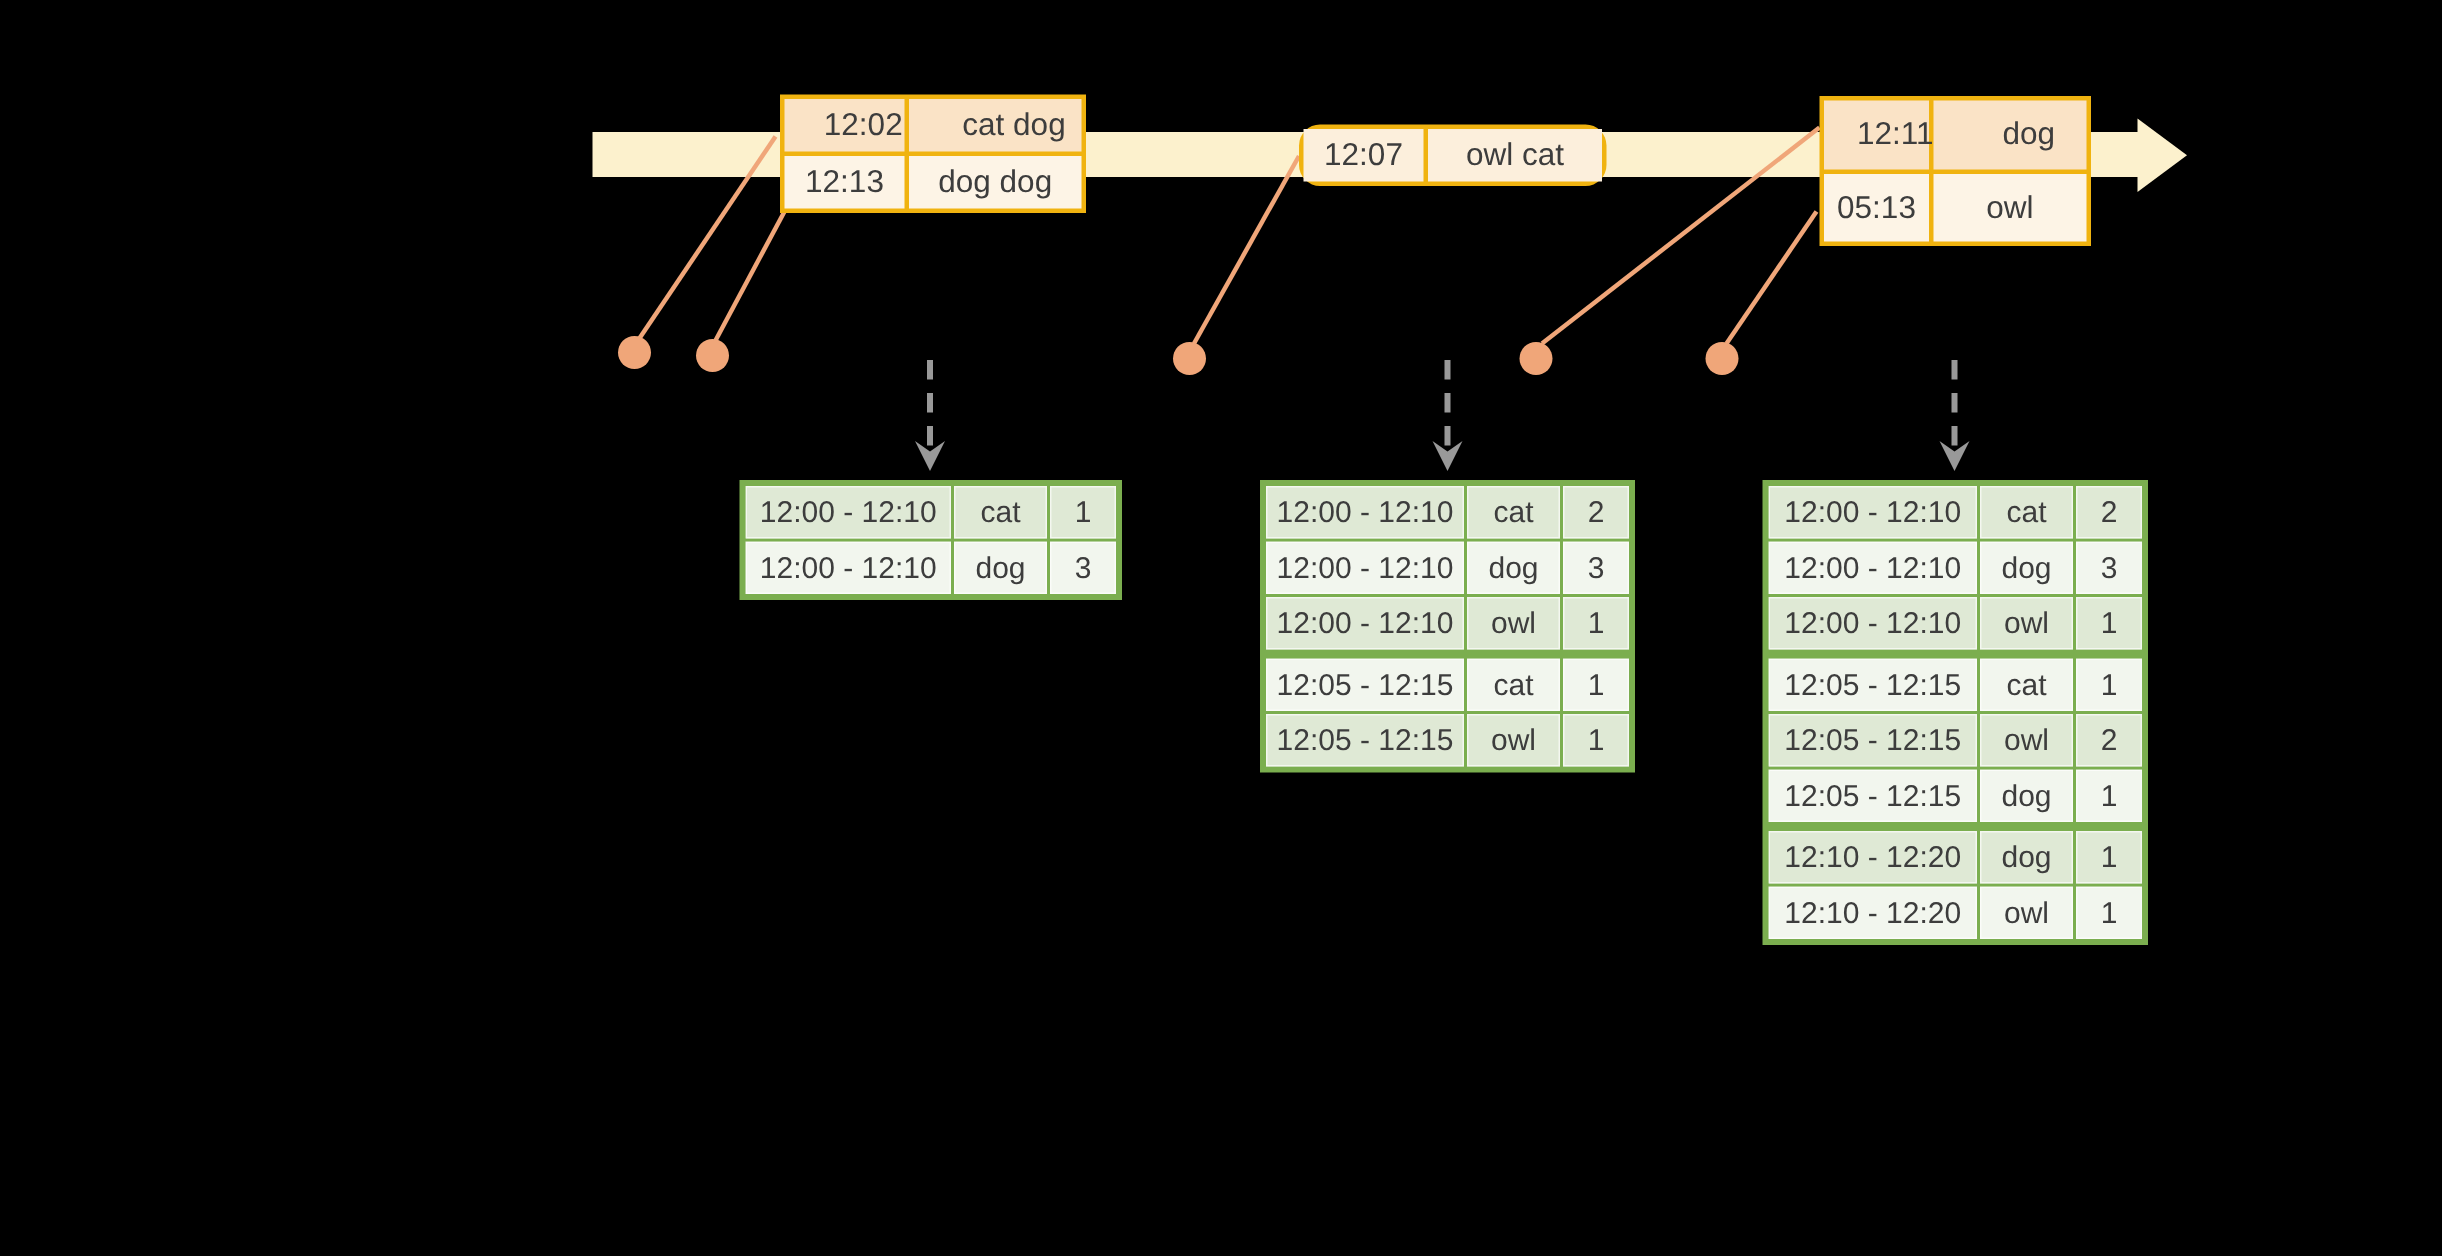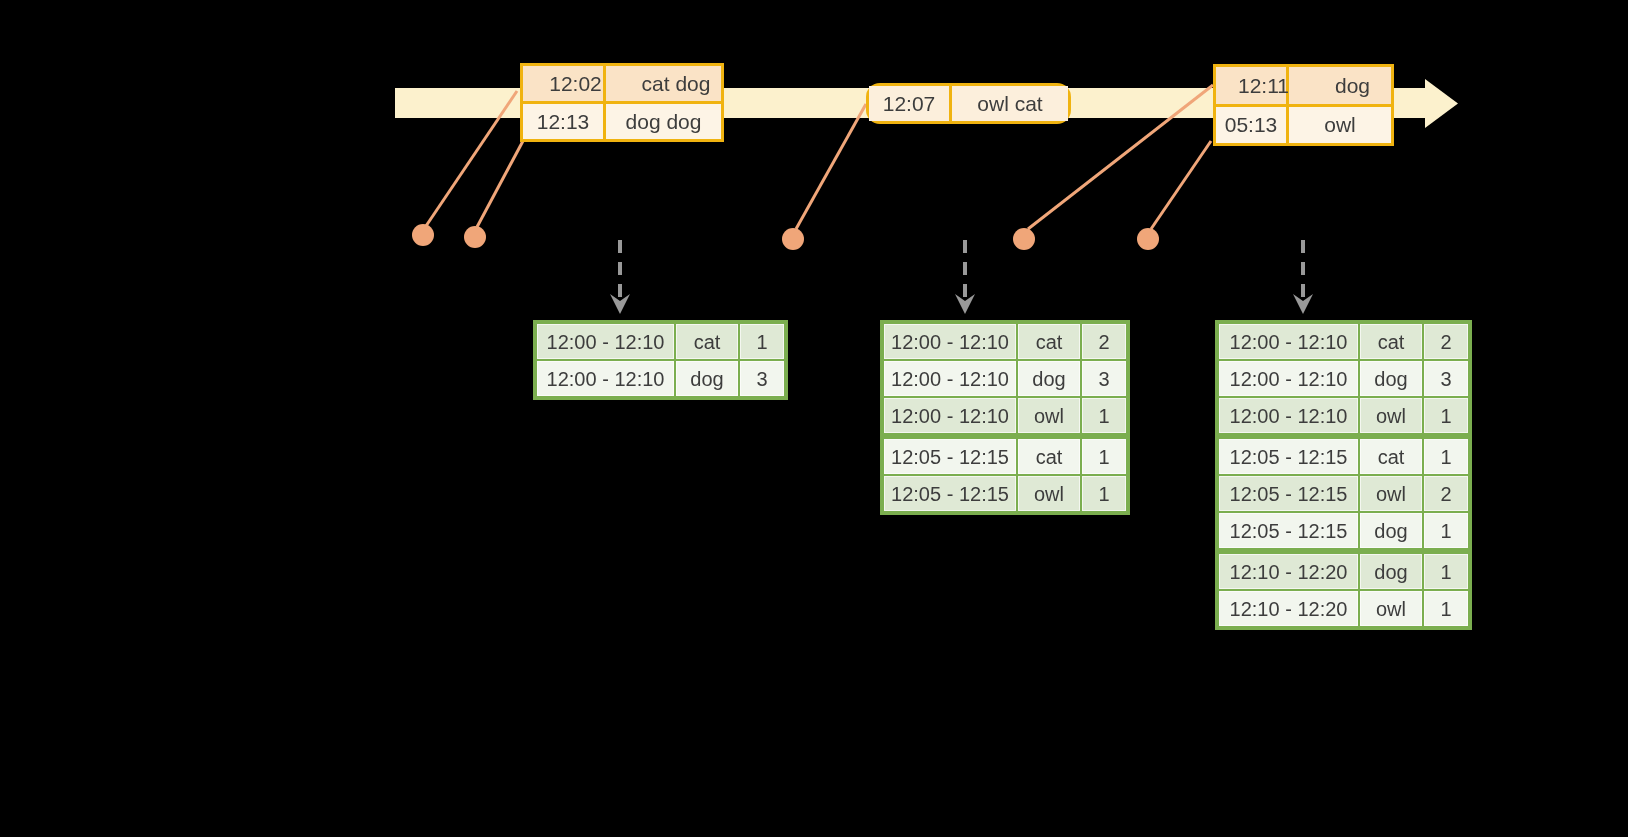--- a/index.html
+++ b/index.html
@@ -35,21 +35,21 @@
   .event-box .cell{
     display:flex;align-items:center;justify-content:center;
     font-size:21px;line-height:1;
   }
   .fill-peach{background:var(--event_fill_peach);padding-left:25px;}
   .fill-cream{background:var(--event_fill_cream);}
   .fill-light{background:var(--event_fill_light);}
 
   .rtable{
     position:absolute;box-sizing:border-box;background:var(--table_border);
-    padding:4px;display:flex;flex-direction:column;margin-left:40px;
+    padding:4px;display:flex;flex-direction:column;
   }
   .trow{
     display:grid;grid-template-columns:1fr 62px 44px;column-gap:2px;
     height:35px;margin-top:2px;flex:none;
   }
   .trow:first-child{margin-top:0;}
   .trow.group-break{margin-top:6px;}
   .trow .tcell{
     display:flex;align-items:center;justify-content:center;
     font-size:20px;line-height:1;
@@ -93,21 +93,21 @@
     <div class="cell fill-peach">cat dog</div>
     <div class="cell fill-cream">12:13</div>
     <div class="cell fill-cream">dog dog</div>
   </div>
 
   <div class="event-box" style="left:866px;top:83px;width:205px;height:41px;grid-template-columns:80px 1fr;border-radius:14px;">
     <div class="cell fill-light">12:07</div>
     <div class="cell fill-light">owl cat</div>
   </div>
 
-  <div class="event-box" style="left:1213px;top:64px;width:181px;height:82px;grid-template-columns:70px 1fr;">
+  <div class="event-box" style="left:1213px;top:64px;width:181px;height:100px;grid-template-columns:70px 1fr;">
     <div class="cell fill-peach">12:11</div>
     <div class="cell fill-peach">dog</div>
     <div class="cell fill-cream">05:13</div>
     <div class="cell fill-cream">owl</div>
   </div>
 
   <div class="rtable" style="left:493px;top:320px;width:255px;">
     <div class="trow row-tint">
       <div class="tcell">12:00 - 12:10</div>
       <div class="tcell">cat</div>

